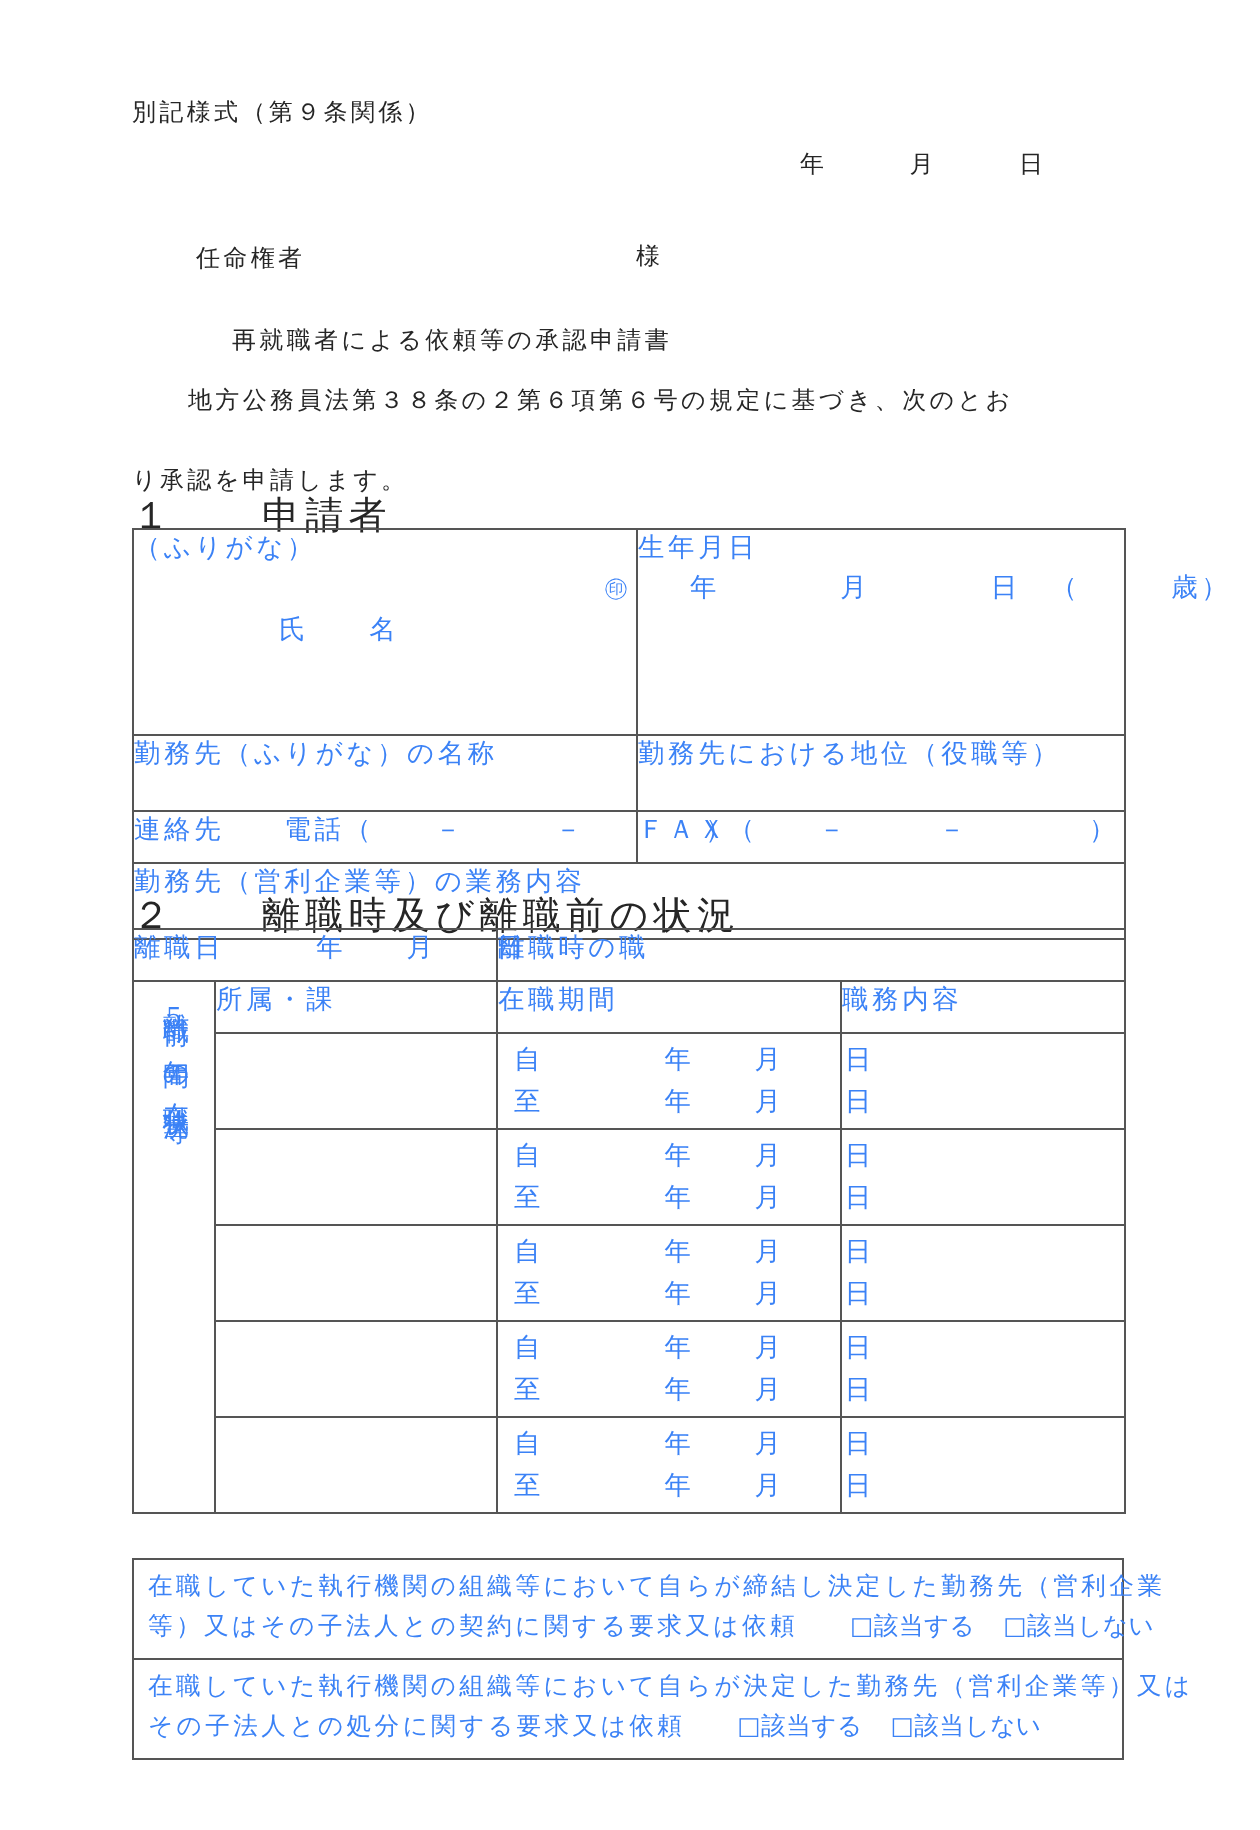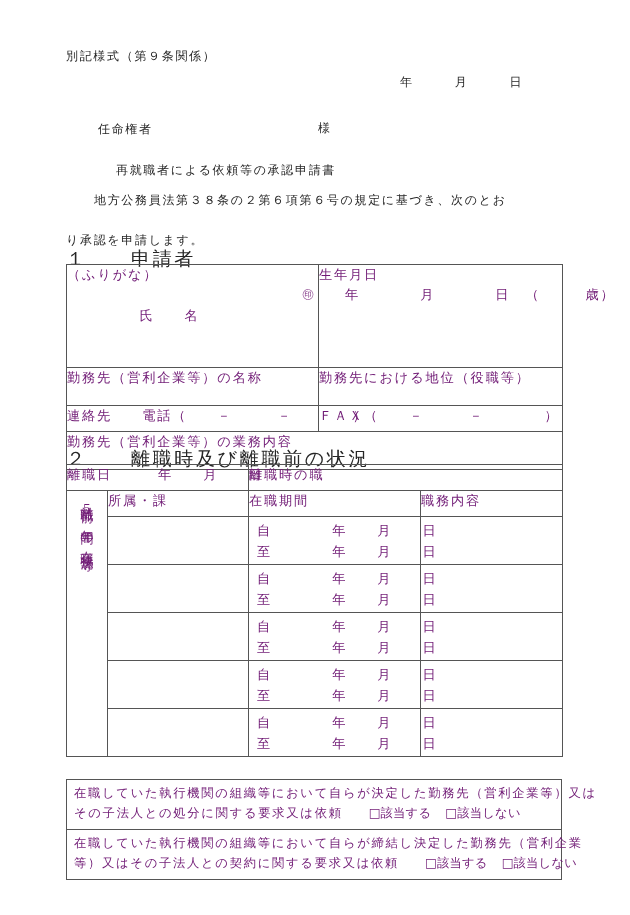--- a/index.html
+++ b/index.html
@@ -42,21 +42,21 @@
   #sec1-heading { left: 66px; top: 249px; }
   #sec2-heading { left: 66px; top: 449px; }
   #sec3-heading { left: 66px; top: 752px; }
 
   
   table.form {
     position: absolute;
     border-collapse: collapse;
     table-layout: fixed;
     font-size: 13.2px;
-    color: #701a75;
+    color: #3b82f6;
   }
   table.form td {
     border: 1px solid #555555;
     padding: 0;
     vertical-align: top;
   }
   .cellpad { padding: 4px 6px 4px 7px; }
 
   
   #table-applicant { left: 66px; top: 264px; width: 496px; }
@@ -159,21 +159,21 @@
             <span class="seal">㊞</span>
           </span>
         </td>
         <td class="cellpad">
           <span class="sub jp">生年月日</span>
           <span class="sub jp" style="padding-left:26px">年　　　　月　　　　日　（　　　歳）</span>
         </td>
       </tr>
       <tr class="row-office">
         <td class="cellpad">
-          <span class="sub jp">勤務先（営利企業等）の名称</span>
+          <span class="sub jp">勤務先（ふりがな）の名称</span>
         </td>
         <td class="cellpad">
           <span class="sub jp">勤務先における地位（役職等）</span>
         </td>
       </tr>
       <tr class="row-contact">
         <td class="cellpad">
           <span class="sub jp">連絡先　　電話（　　－　　　－　　　　）</span>
         </td>
         <td class="cellpad">
@@ -277,26 +277,26 @@
         <td></td>
       </tr>
     </tbody>
   </table>
 
 
   <table class="form" id="table-relation">
     <tbody>
       <tr>
         <td>
+          <span class="rel-line jp">在職していた執行機関の組織等において自らが締結し決定した勤務先（営利企業</span>
+          <span class="rel-line jp"><span>等）又はその子法人との契約に関する要求又は依頼</span><span style="display:inline-block;width:26px"></span><span class="cbox">□該当する</span><span style="display:inline-block;width:14px"></span><span class="cbox">□該当しない</span></span>
+        </td>
+      </tr>
+      <tr>
+        <td>
           <span class="rel-line jp">在職していた執行機関の組織等において自らが決定した勤務先（営利企業等）又は</span>
           <span class="rel-line jp"><span>その子法人との処分に関する要求又は依頼</span><span style="display:inline-block;width:26px"></span><span class="cbox">□該当する</span><span style="display:inline-block;width:14px"></span><span class="cbox">□該当しない</span></span>
         </td>
       </tr>
-      <tr>
-        <td>
-          <span class="rel-line jp">在職していた執行機関の組織等において自らが締結し決定した勤務先（営利企業</span>
-          <span class="rel-line jp"><span>等）又はその子法人との契約に関する要求又は依頼</span><span style="display:inline-block;width:26px"></span><span class="cbox">□該当する</span><span style="display:inline-block;width:14px"></span><span class="cbox">□該当しない</span></span>
-        </td>
-      </tr>
     </tbody>
   </table>
 
 </div>
 
 </body></html>

